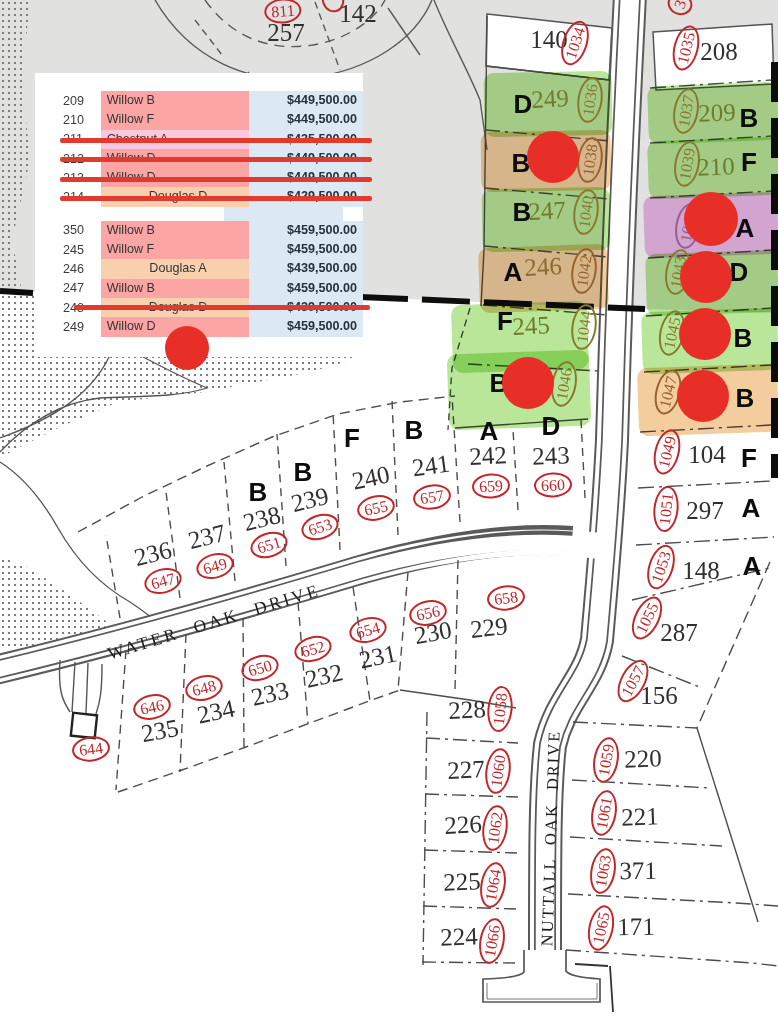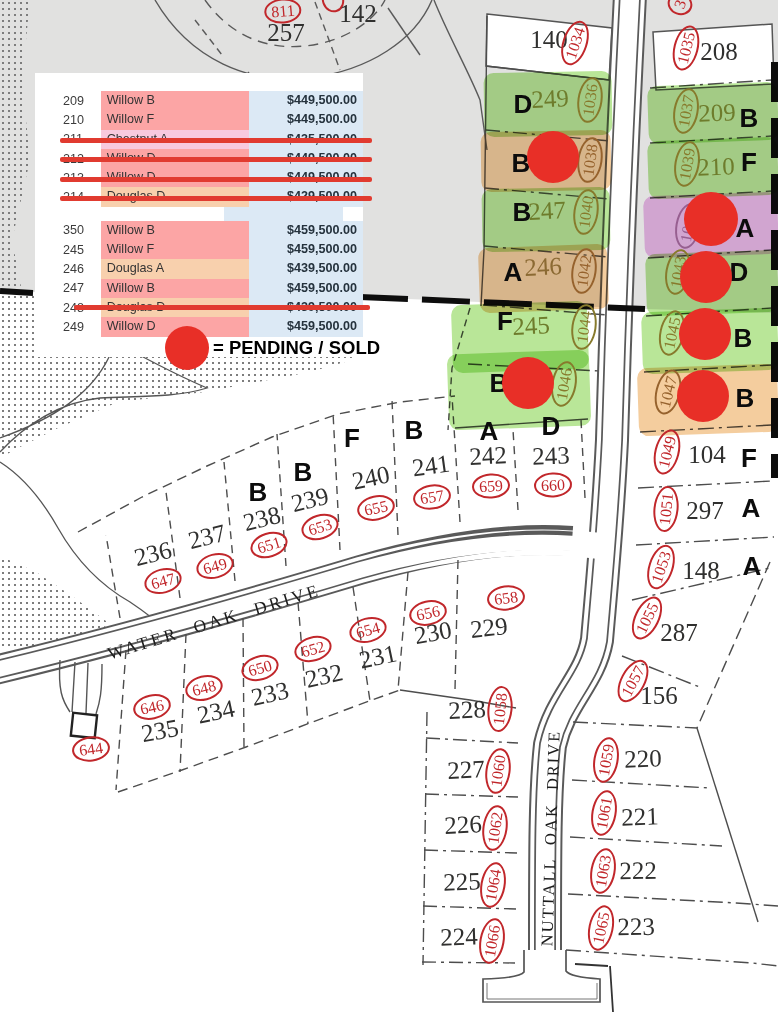--- a/index.html
+++ b/index.html
@@ -31,21 +31,21 @@
   .street{font-family:"Liberation Serif",serif;color:#1c1c1c;font-size:17.5px;letter-spacing:3px;word-spacing:9px;}
   .dot{position:absolute;background:#e82f27;border-radius:50%;transform:translate(-50%,-50%);z-index:8;}
   
   #panel{position:absolute;left:35px;top:73px;width:328px;height:284px;background:#fff;z-index:10;}
   .t-group{position:absolute;left:0;width:328px;}
   .t-row{display:flex;height:19.3px;align-items:center;font-size:12.6px;}
   .c-lot{width:28px;padding-left:28px;color:#3c3c3c;}
   .c-plan{width:150px;height:19.3px;line-height:19.3px;margin-left:11px;padding-left:6px;color:#333;}
   .c-price{width:113px;height:19.3px;line-height:19.3px;padding-right:6px;text-align:right;
            font-weight:700;color:#25323d;background:#dce9f5;}
-  .plan-green{background:#fca5a5;} .plan-pink{background:#f8c9de;} .plan-orange{background:#f8d0ad;}
+  .plan-green{background:#fca5a5;} .plan-pink{background:#f8c9de;} .plan-orange{background:#f8d0ad;text-align:center;}
   .gap-row{display:flex;height:14px;}
   .gap-spacer{width:189px;} .gap-price{width:119px;background:#dce9f5;}
   .strike{position:absolute;height:5px;background:#e13b30;border-radius:2px;z-index:12;}
   #legend-text{position:absolute;left:213px;top:337px;font-weight:800;font-size:18.5px;color:#000;z-index:12;
                font-family:"Liberation Sans",sans-serif;}
 </style>
 </head>
 <body>
 
 <div id="stage">
@@ -262,23 +262,23 @@
   <span class="num ctr" style="left:462px;top:882px;--r:-2deg;">225</span>
   <span class="oval ov-red ctr" style="left:493px;top:885px;--r:-80deg;">1064</span>
   <span class="num ctr" style="left:459px;top:937px;--r:-2deg;">224</span>
   <span class="oval ov-red ctr" style="left:492px;top:941px;--r:-80deg;">1066</span>
 
   <span class="oval ov-red ctr" style="left:606px;top:760px;--r:-80deg;">1059</span>
   <span class="num ctr" style="left:643px;top:759px;--r:-2deg;">220</span>
   <span class="oval ov-red ctr" style="left:604px;top:813px;--r:-80deg;">1061</span>
   <span class="num ctr" style="left:640px;top:817px;--r:-2deg;">221</span>
   <span class="oval ov-red ctr" style="left:603px;top:871px;--r:-80deg;">1063</span>
-  <span class="num ctr" style="left:638px;top:871px;--r:-1deg;">222</span>
+  <span class="num ctr" style="left:638px;top:871px;--r:-1deg;">371</span>
   <span class="oval ov-red ctr" style="left:601px;top:928px;--r:-78deg;">1065</span>
-  <span class="num ctr" style="left:636px;top:927px;--r:-1deg;">223</span>
+  <span class="num ctr" style="left:636px;top:927px;--r:-1deg;">171</span>
 
   <div class="dot" style="left:553px;top:157px;width:52px;height:52px;"></div>
   <div class="dot" style="left:711px;top:219px;width:54px;height:54px;"></div>
   <div class="dot" style="left:706px;top:277px;width:52px;height:52px;"></div>
   <div class="dot" style="left:705px;top:334px;width:52px;height:52px;"></div>
   <div class="dot" style="left:703px;top:396px;width:52px;height:52px;"></div>
   <div class="dot" style="left:528px;top:383px;width:52px;height:52px;"></div>
 
   <div id="panel">
     <div class="t-group" style="top:18px;">
@@ -349,15 +349,14 @@
     </div>
   </div>
 
   <div class="strike" style="left:60px;top:138px;width:312px;"></div>
   <div class="strike" style="left:60px;top:157px;width:312px;"></div>
   <div class="strike" style="left:60px;top:177px;width:312px;"></div>
   <div class="strike" style="left:60px;top:196px;width:312px;"></div>
   <div class="strike" style="left:74px;top:305px;width:296px;"></div>
 
   <div class="dot" style="left:187px;top:348px;width:44px;height:44px;z-index:12;"></div>
-  <span id="legend-text">= PENDING / SOLD</span>
 
 </div>
 
 </body></html>

